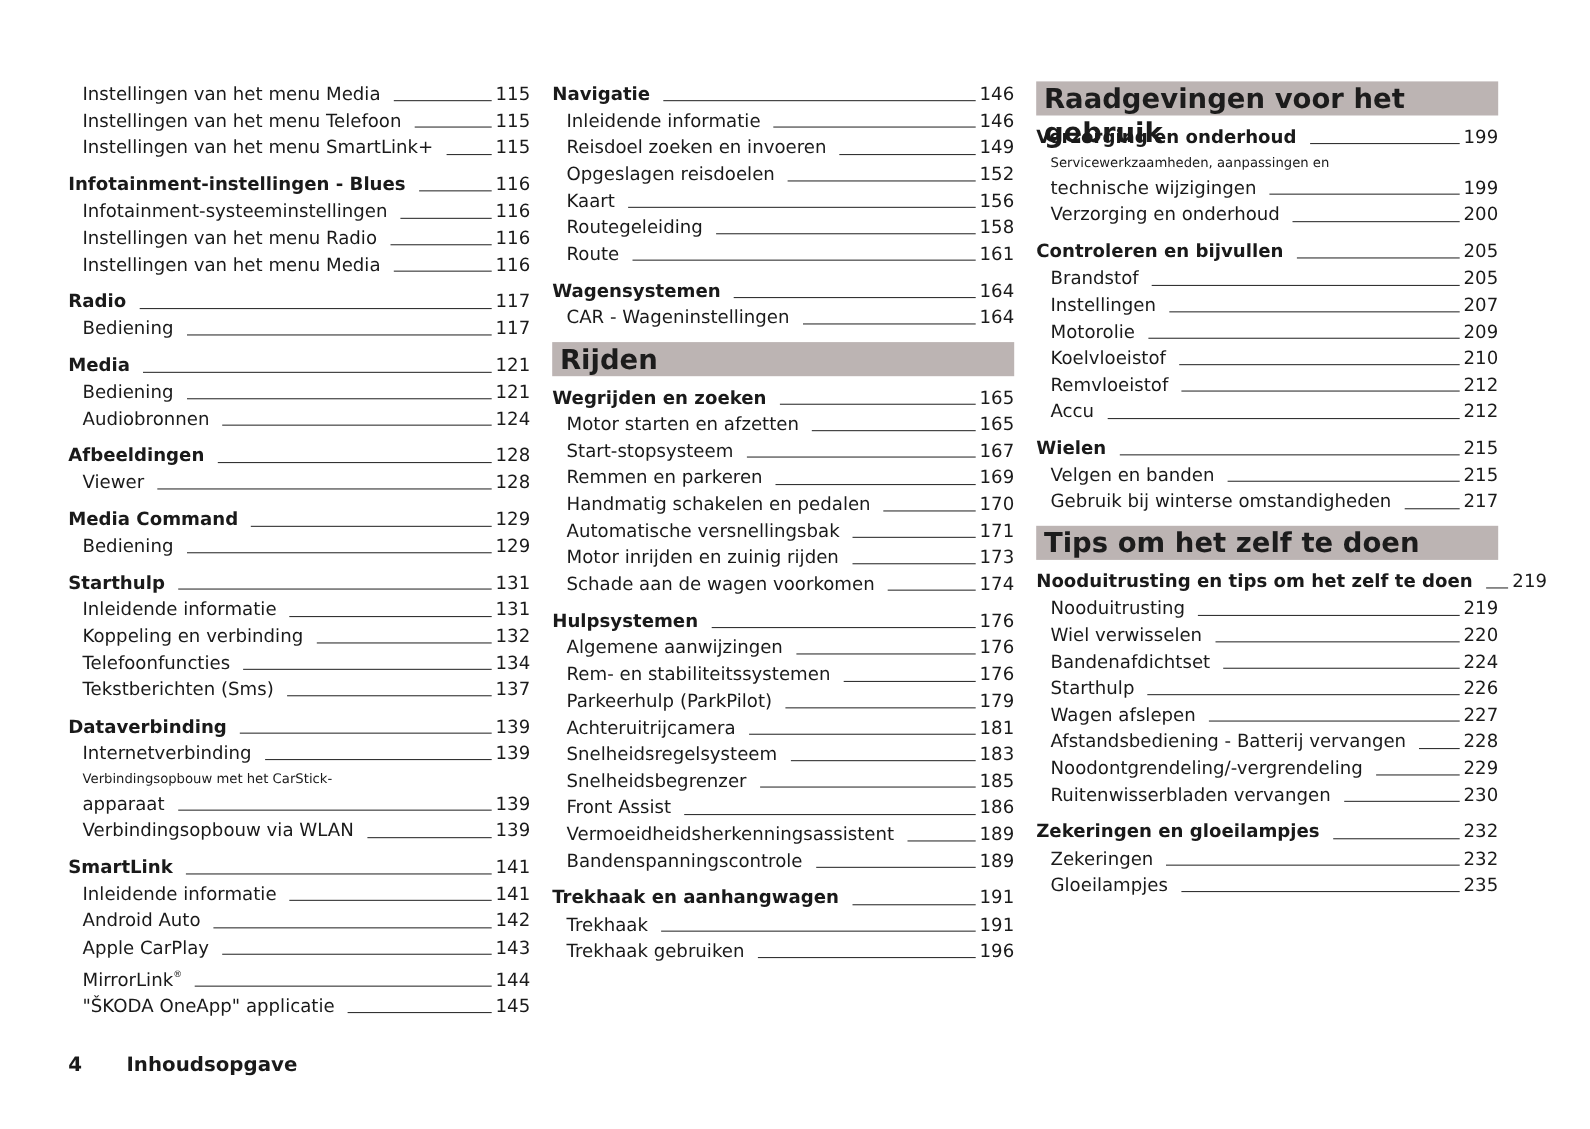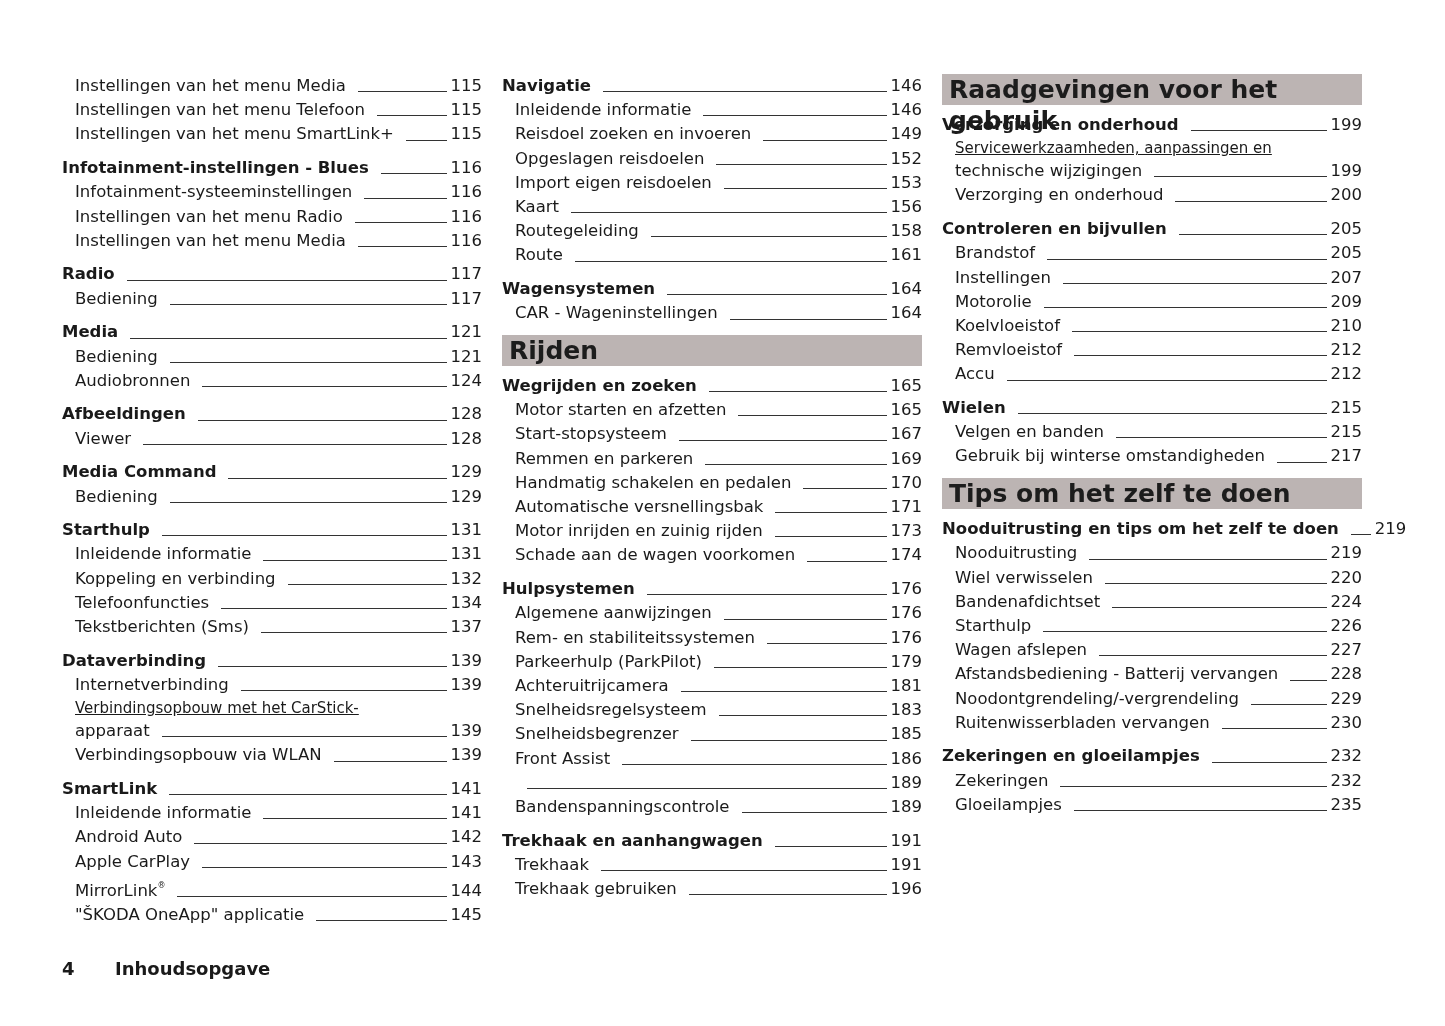--- a/index.html
+++ b/index.html
@@ -11,21 +11,21 @@
   .col3 { left: 942px; width: 420px; }
   .section-band { background: #bcb4b3; height: 31px; line-height: 31px; padding-left: 7px;
          font-weight: bold; font-size: 25px; color: #1c1c1c; margin-bottom: 8px; }
   .group { margin-bottom: 9.5px; }
   .entry { display: flex; align-items: flex-end; font-size: 16.5px; line-height: 24.2px; white-space: nowrap; }
   .entry.main { font-weight: bold; }
   .entry.sub { padding-left: 13px; }
   .entry .t { flex: 0 0 auto; }
   .entry .lead { flex: 1 1 auto; border-bottom: 1px solid #333; margin: 0 4px 6px 12px; min-width: 20px; }
   .entry .p { flex: 0 0 auto; font-weight: normal; text-align: right; }
-  .wrapline { font-size: 15px; line-height: 22px; padding-left: 13px; white-space: nowrap; text-decoration: underline; }
+  .wrapline { font-size: 12px; line-height: 22px; padding-left: 13px; white-space: nowrap; }
   sup { font-size: 8px; vertical-align: 8px; }
   .footer { position: absolute; top: 958px; left: 62px; font-weight: bold; font-size: 18px; display: flex; }
   .footer .num { width: 53px; }
 </style>
 </head>
 <body>
 
 <div class="col col1">
     <div class="group">
       <div class="entry sub">
@@ -218,25 +218,20 @@
         <span class="t"><span>Reisdoel zoeken en invoeren</span></span>
         <span class="lead"></span>
         <span class="p">149</span>
       </div>
       <div class="entry sub">
         <span class="t"><span>Opgeslagen reisdoelen</span></span>
         <span class="lead"></span>
         <span class="p">152</span>
       </div>
       <div class="entry sub">
-        <span class="t"><span>Import eigen reisdoelen</span></span>
-        <span class="lead"></span>
-        <span class="p">153</span>
-      </div>
-      <div class="entry sub">
         <span class="t"><span>Kaart</span></span>
         <span class="lead"></span>
         <span class="p">156</span>
       </div>
       <div class="entry sub">
         <span class="t"><span>Routegeleiding</span></span>
         <span class="lead"></span>
         <span class="p">158</span>
       </div>
       <div class="entry sub">
@@ -335,20 +330,21 @@
         <span class="t"><span>Snelheidsbegrenzer</span></span>
         <span class="lead"></span>
         <span class="p">185</span>
       </div>
       <div class="entry sub">
         <span class="t"><span>Front Assist</span></span>
         <span class="lead"></span>
         <span class="p">186</span>
       </div>
       <div class="entry sub">
+        <span class="t"><span>Vermoeidheidsherkenningsassistent</span></span>
         <span class="lead"></span>
         <span class="p">189</span>
       </div>
       <div class="entry sub">
         <span class="t"><span>Bandenspanningscontrole</span></span>
         <span class="lead"></span>
         <span class="p">189</span>
       </div>
     </div>
     <div class="group">

